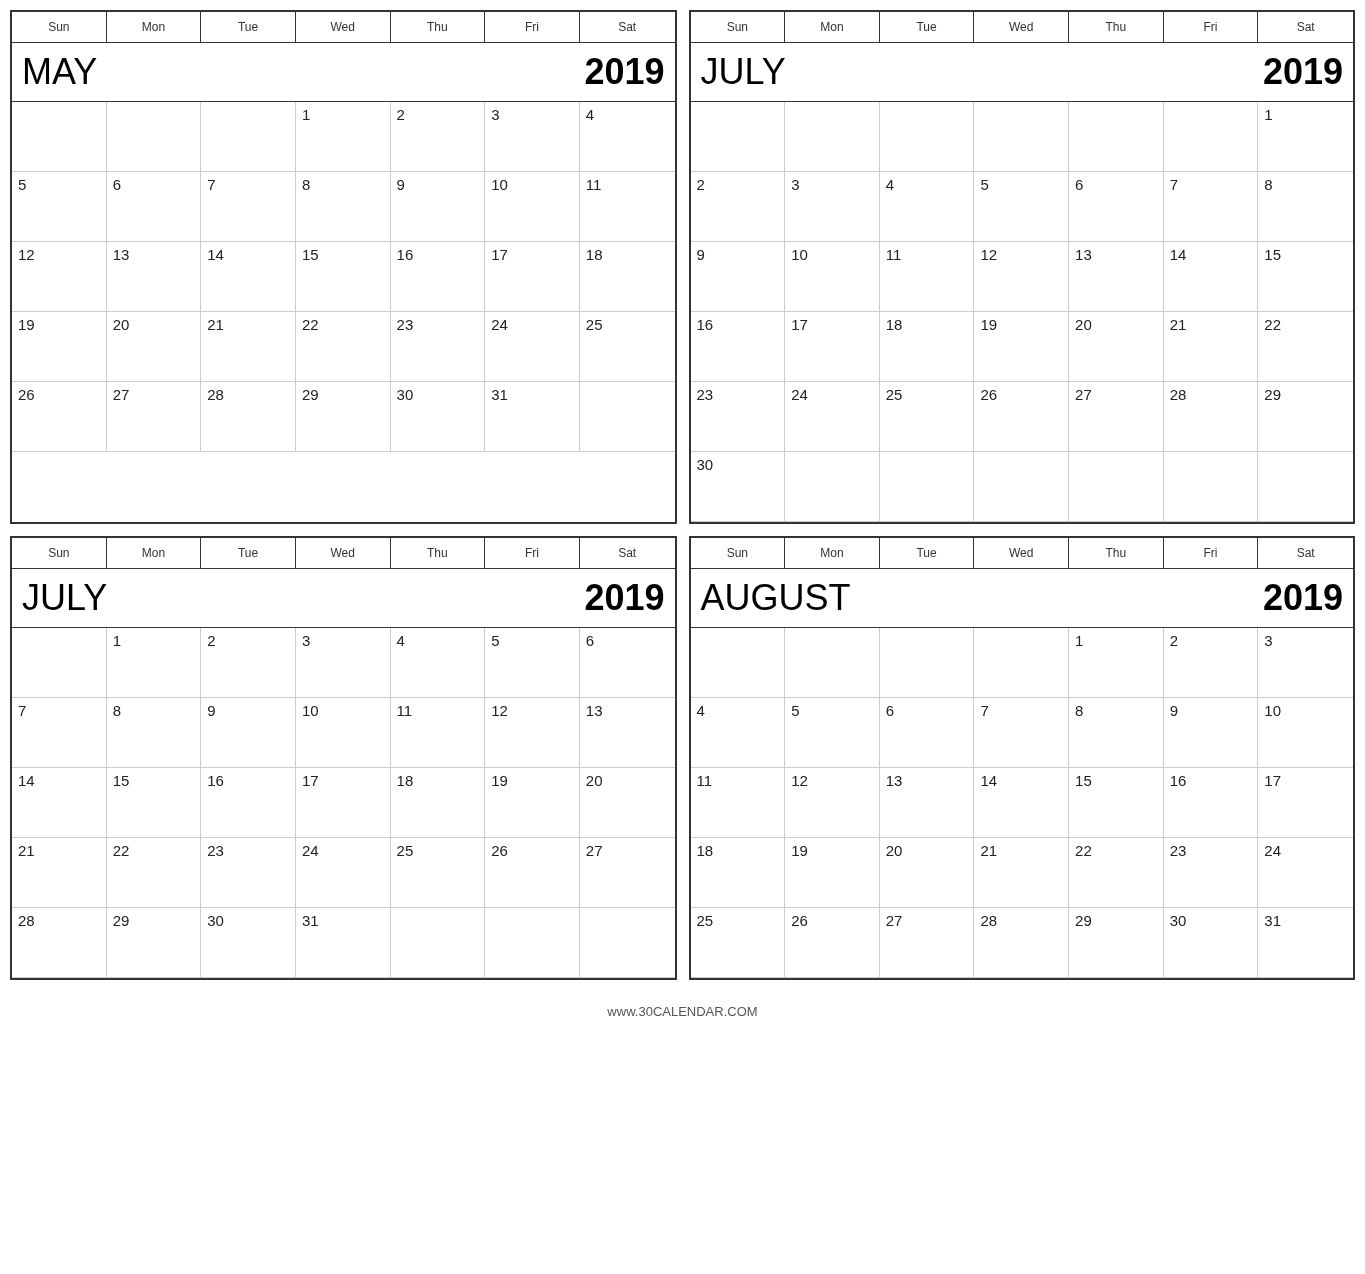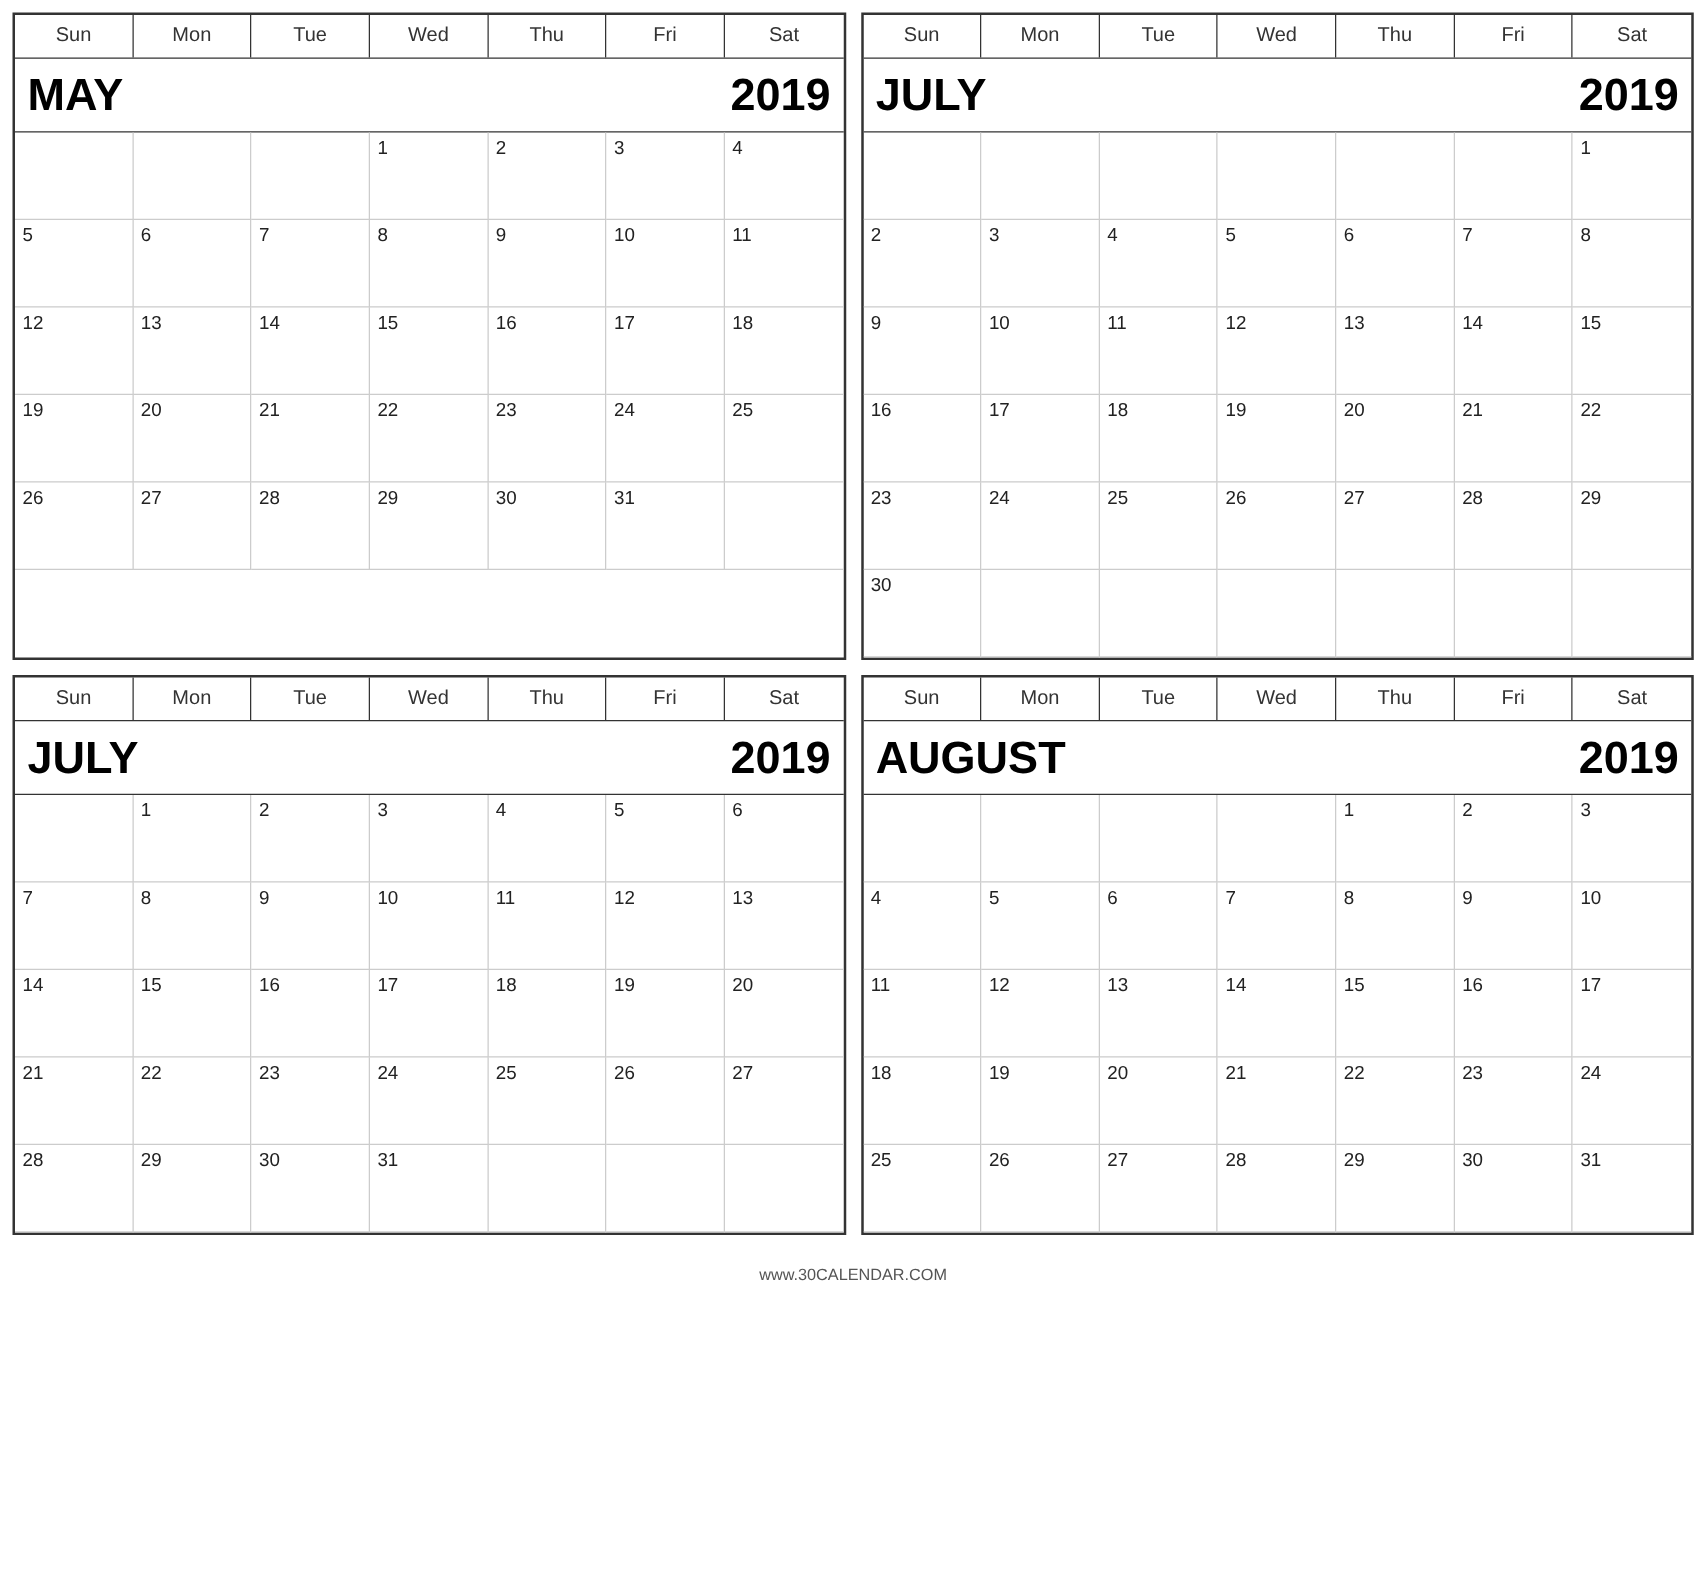--- a/index.html
+++ b/index.html
@@ -22,35 +22,35 @@
       background: #fff;
     }
     .day-headers {
       display: grid;
       grid-template-columns: repeat(7, 1fr);
       border-bottom: 1px solid #333;
     }
     .day-header {
       text-align: center;
       padding: 8px 2px;
-      font-size: 16px;
+      font-size: 12px;
       color: #333;
       border-right: 1px solid #333;
     }
     .day-header:last-child { border-right: none; }
     .month-title-row {
       display: flex;
       justify-content: space-between;
       align-items: center;
       padding: 8px 10px 8px 10px;
       border-bottom: 1px solid #333;
     }
     .month-name {
       font-size: 36px;
-      font-weight: 700;
+      font-weight: 400;
       color: #000;
     }
     .year-name {
       font-size: 36px;
       font-weight: 700;
       color: #000;
     }
     .days-grid {
       display: grid;
       grid-template-columns: repeat(7, 1fr);

